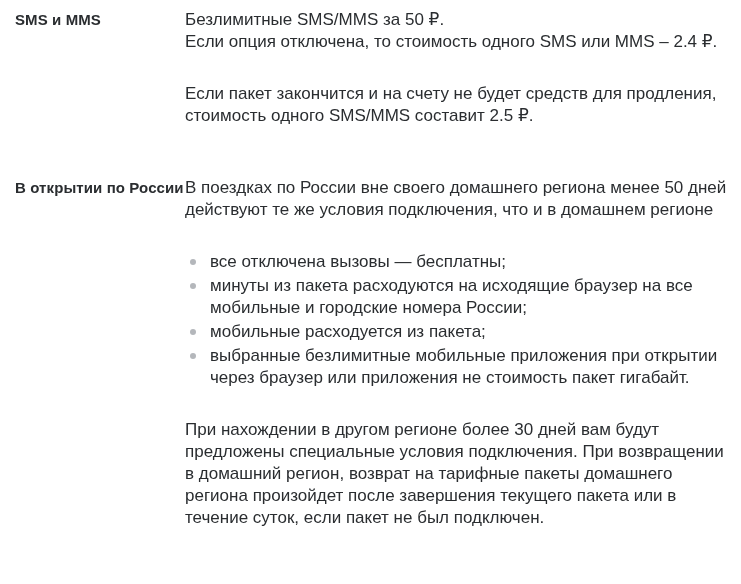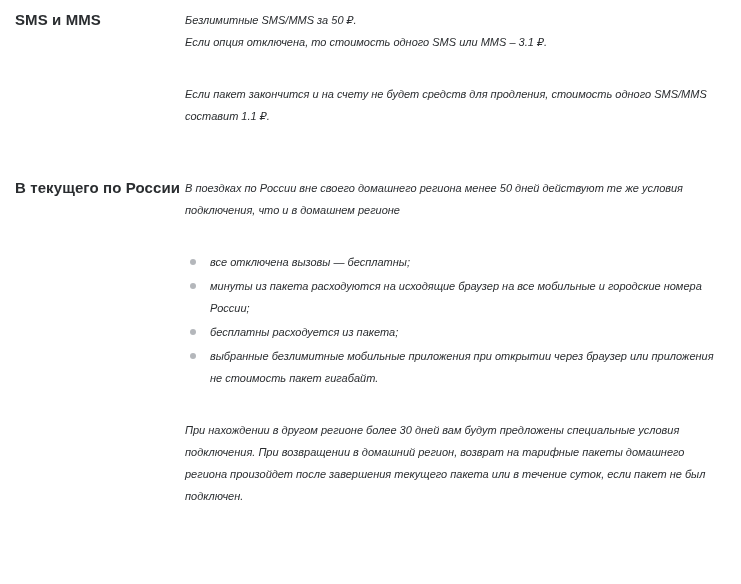--- a/index.html
+++ b/index.html
@@ -31,23 +31,22 @@
     width: 170px;
     flex: 0 0 170px;
     font-size: 15px;
     font-weight: bold;
     line-height: 22px;
     letter-spacing: 0.1px;
   }
   .content {
     flex: 1 1 auto;
     max-width: 542px;
-    font-size: 11px;
+    font-size: 17px;
     line-height: 22px;
-    font-style: italic;
   }
   .para {
     margin: 0 0 30px 0;
   }
   .para:last-child {
     margin-bottom: 0;
   }
   .line {
     display: block;
   }
@@ -76,46 +75,46 @@
 </head>
 <body>
 
 <div class="doc">
 
   <section class="row first">
     <div class="label">SMS и MMS</div>
     <div class="content">
       <p class="para">
         <span class="line">Безлимитные SMS/MMS за 50 ₽.</span>
-        <span class="line">Если опция отключена, то стоимость одного SMS или MMS – 3.1 ₽.</span>
+        <span class="line">Если опция отключена, то стоимость одного SMS или MMS – 2.4 ₽.</span>
       </p>
       <p class="para">
-        <span class="line">Если пакет закончится и на счету не будет средств для продления, стоимость одного SMS/MMS составит 1.1 ₽.</span>
+        <span class="line">Если пакет закончится и на счету не будет средств для продления, стоимость одного SMS/MMS составит 2.5 ₽.</span>
       </p>
     </div>
   </section>
 
   <section class="row">
-    <div class="label">В текущего по России</div>
+    <div class="label">В открытии по России</div>
     <div class="content">
       <p class="para">
         <span class="line">В поездках по России вне своего домашнего региона менее 50 дней действуют те же условия подключения, что и в домашнем регионе</span>
       </p>
       <ul class="bullets">
         <li>
           <span class="dot"></span>
           <span class="bullet-text">все отключена вызовы — бесплатны;</span>
         </li>
         <li>
           <span class="dot"></span>
           <span class="bullet-text">минуты из пакета расходуются на исходящие браузер на все мобильные и городские номера России;</span>
         </li>
         <li>
           <span class="dot"></span>
-          <span class="bullet-text">бесплатны расходуется из пакета;</span>
+          <span class="bullet-text">мобильные расходуется из пакета;</span>
         </li>
         <li>
           <span class="dot"></span>
           <span class="bullet-text">выбранные безлимитные мобильные приложения при открытии через браузер или приложения не стоимость пакет гигабайт.</span>
         </li>
       </ul>
       <p class="para">
         <span class="line">При нахождении в другом регионе более 30 дней вам будут предложены специальные условия подключения. При возвращении в домашний регион, возврат на тарифные пакеты домашнего региона произойдет после завершения текущего пакета или в течение суток, если пакет не был подключен.</span>
       </p>
     </div>

